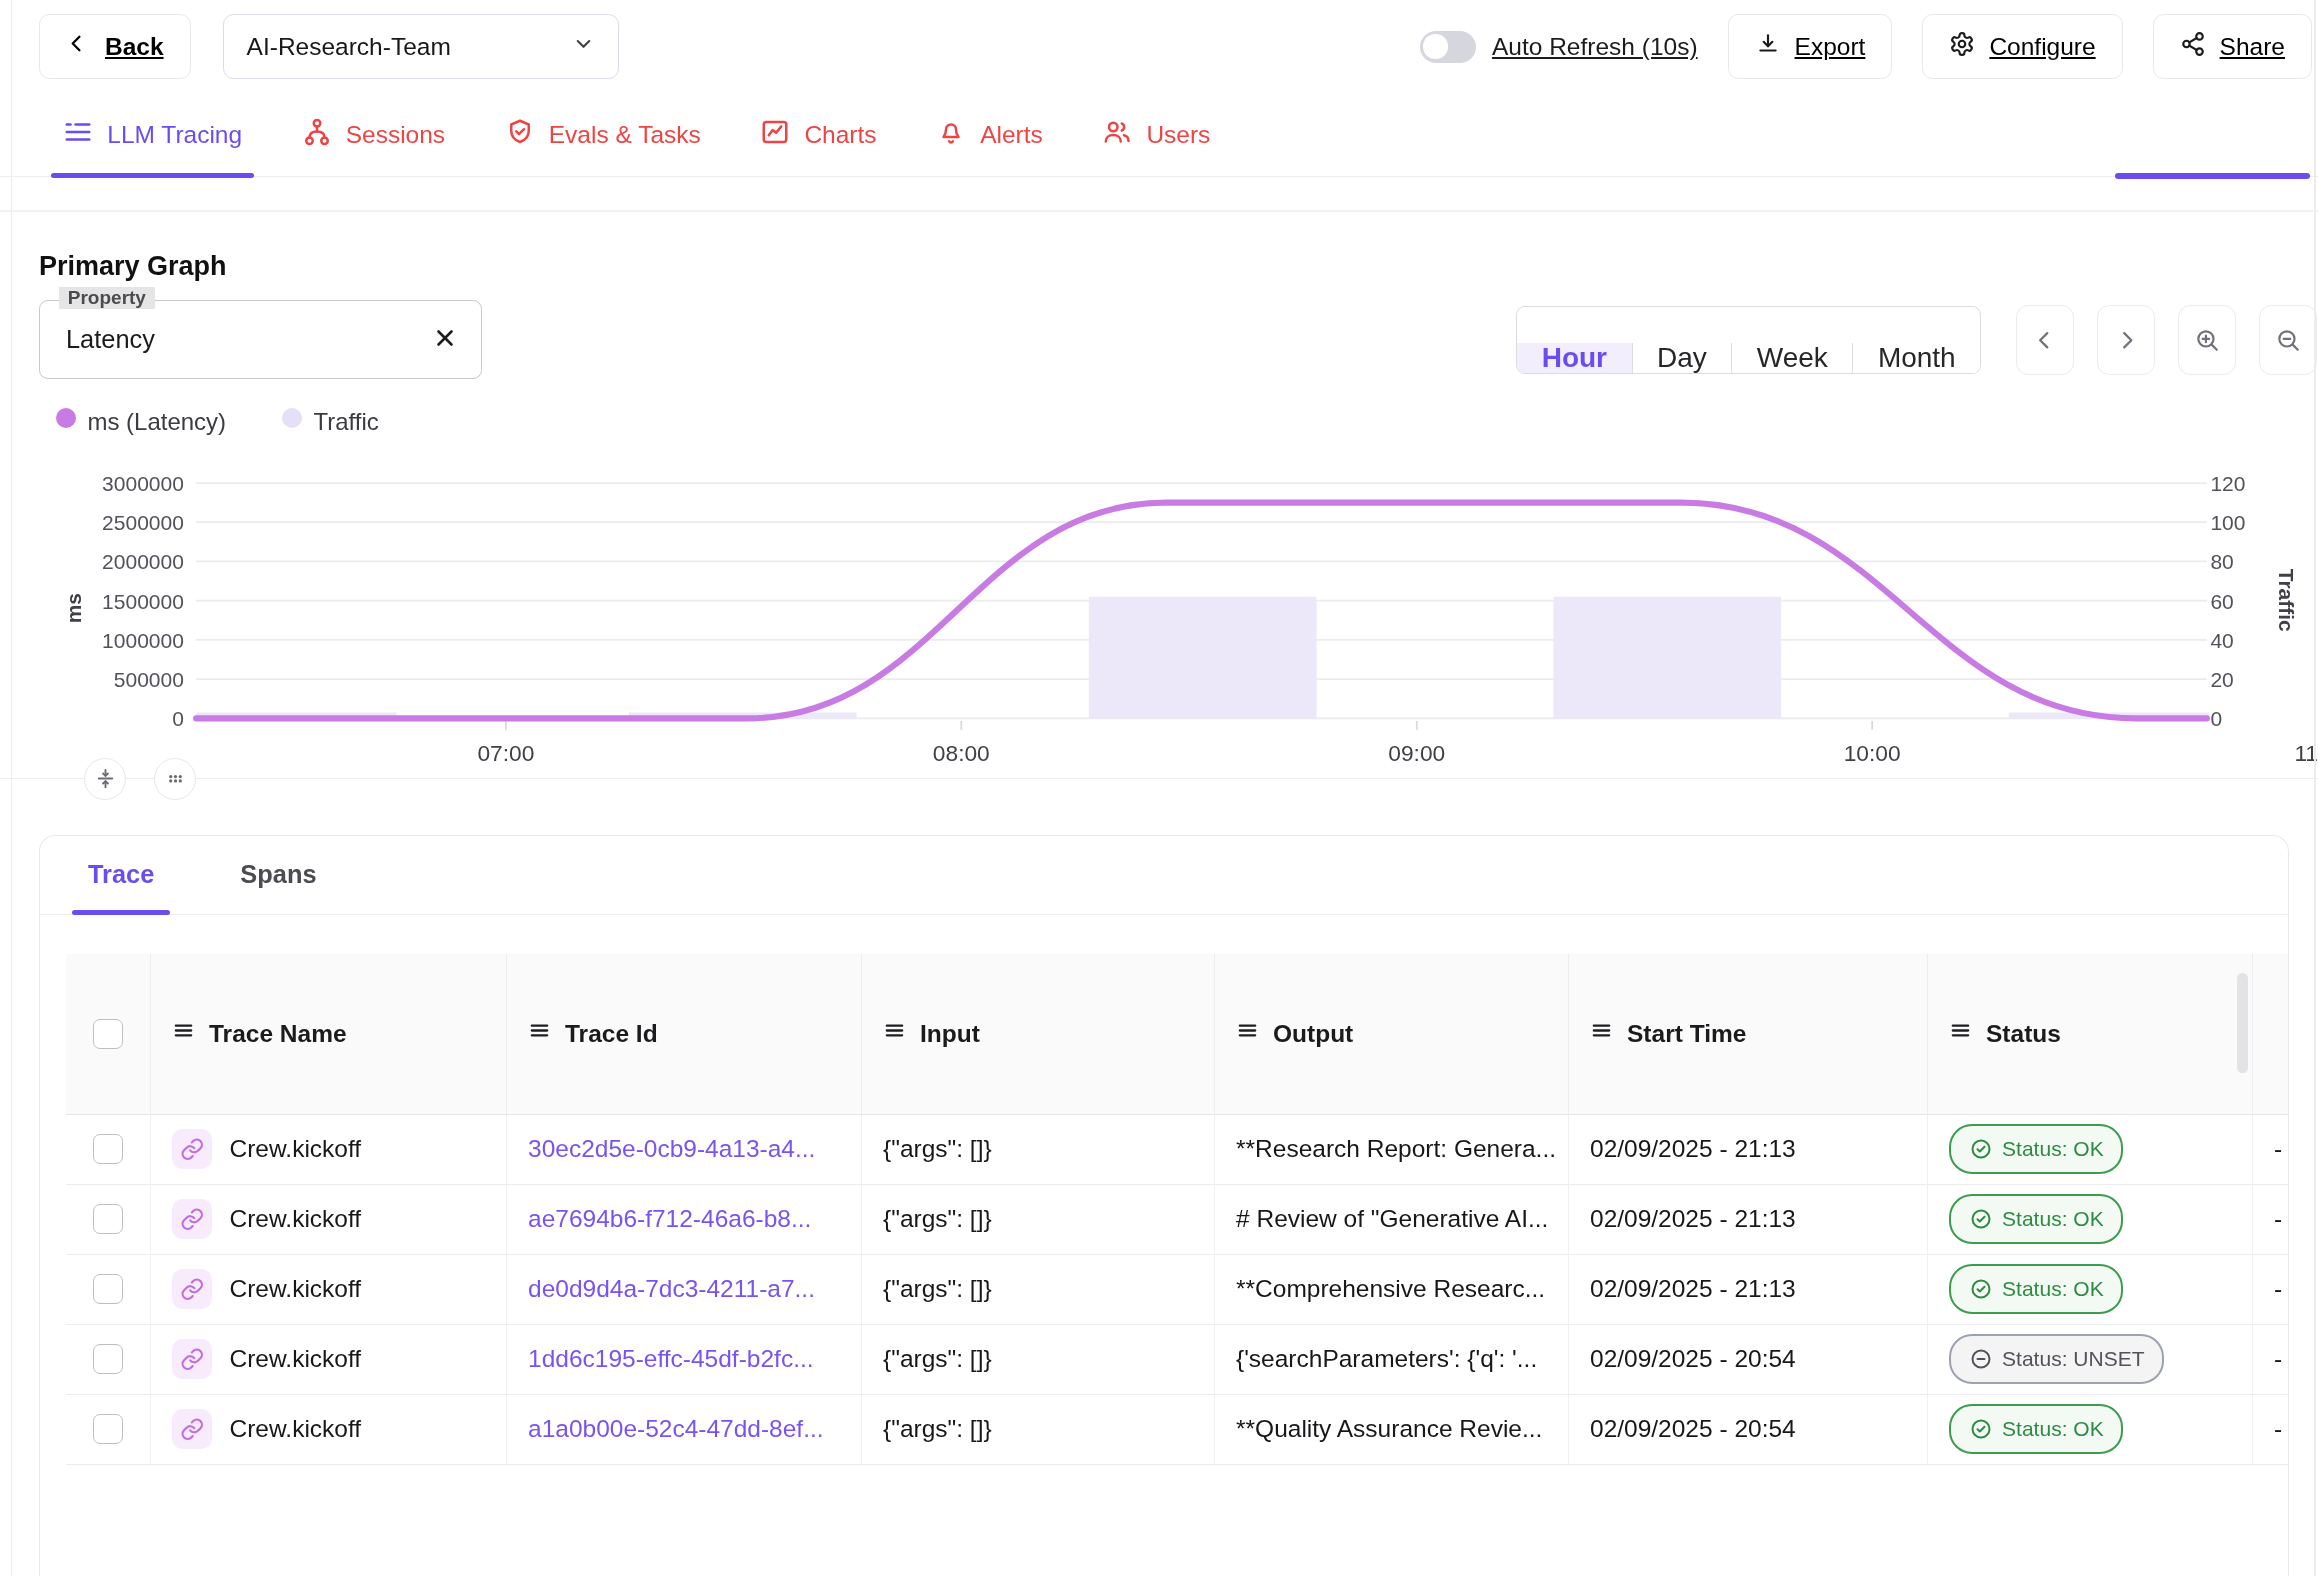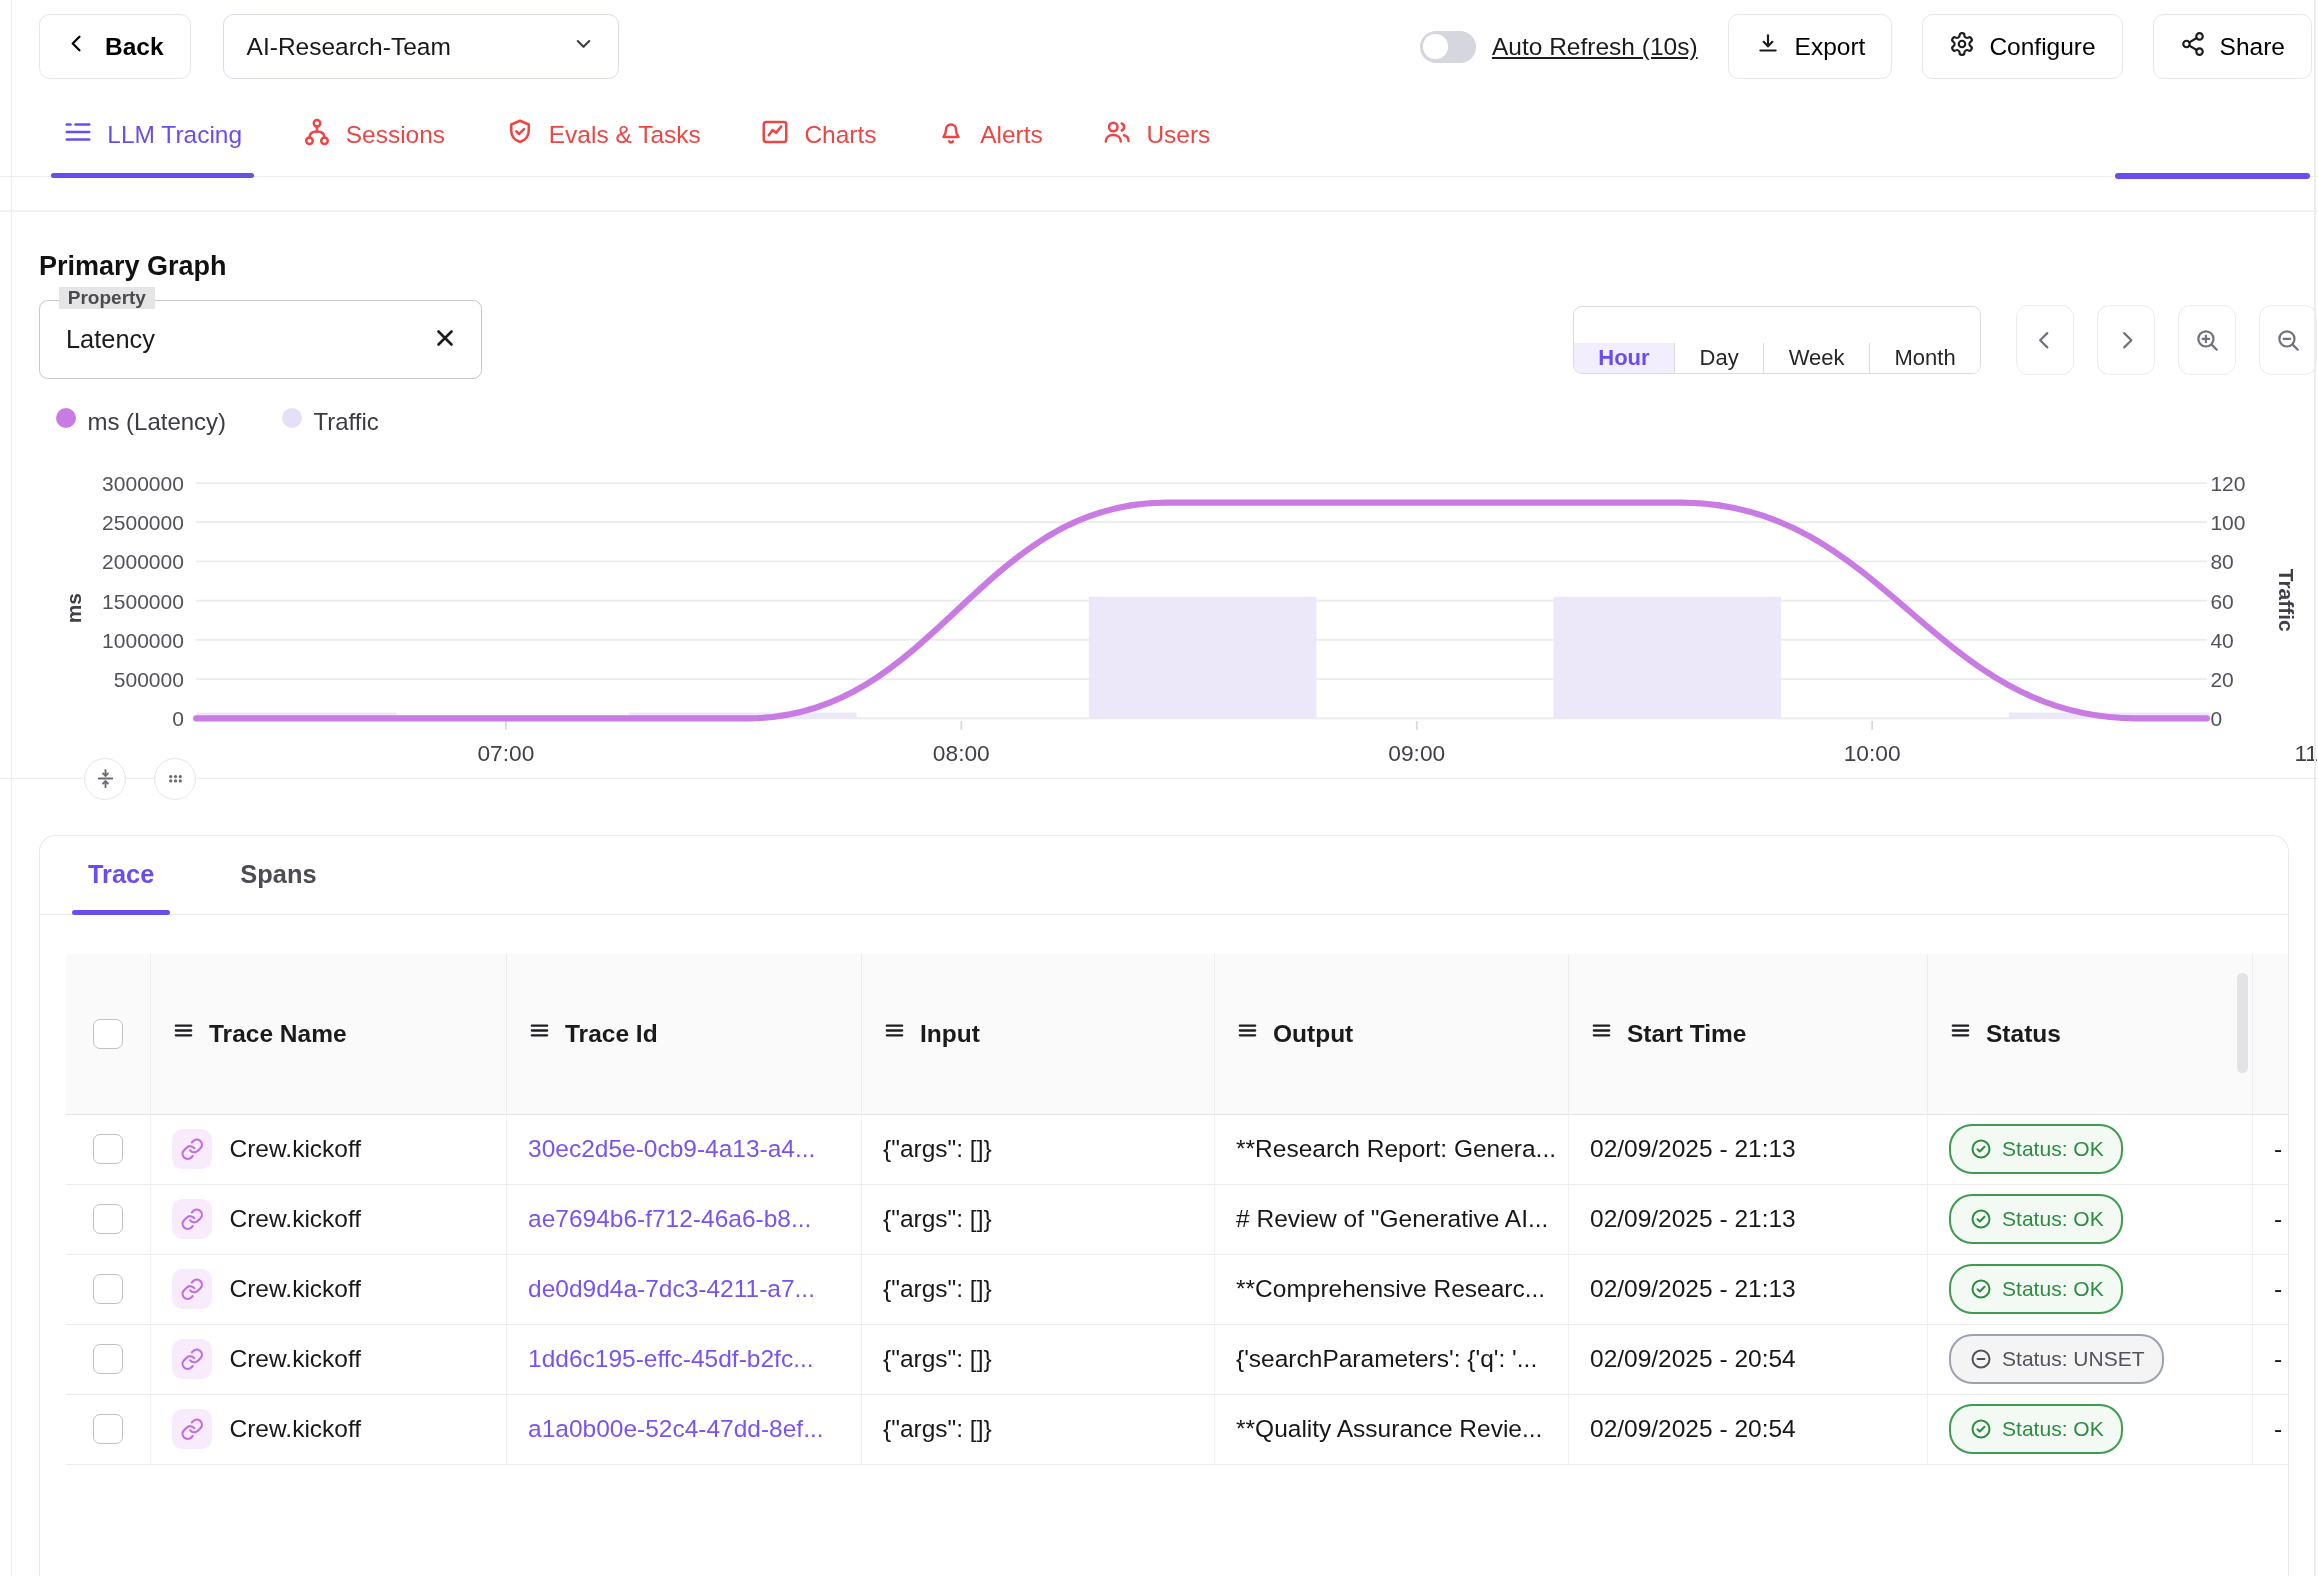--- a/index.html
+++ b/index.html
@@ -5,21 +5,21 @@
   * { margin:0; padding:0; box-sizing:border-box; }
   html,body { width:2319px; height:1576px; overflow:hidden; background:#fff;
     font-family:"Liberation Sans", sans-serif; color:#18181b; }
   .edge { position:absolute; top:0; bottom:0; width:1.8px; background:#ececec; z-index:50; }
   .edge.l { left:10.5px; } .edge.r { left:2314px; }
 
   
   .topbar { display:flex; align-items:center; justify-content:space-between; padding:14px 7px 14px 39px; }
   .tb-left { display:flex; align-items:center; gap:32px; }
   .btn { display:flex; align-items:center; gap:14px; height:65px; padding:0 26px;
-    background:#fff; border:1.8px solid #e7e7ea; border-radius:10.5px; font-size:24.5px; cursor:pointer; }
+    background:#fff; border:1.8px solid #e7e7ea; border-radius:10.5px; font-size:24.5px; cursor:pointer;text-decoration:underline; }
   .btn svg { flex:none; }
   .back-btn { font-weight:700; gap:16px; }
   .proj-select { width:396px; height:65px; border:1.8px solid #dcd9e8; border-radius:10.5px;
     display:flex; align-items:center; justify-content:space-between; padding:0 23px; font-size:24.5px; cursor:pointer; }
   .tb-right { display:flex; align-items:center; gap:30px; }
   .toggle-wrap { display:flex; align-items:center; gap:16px; font-size:24.5px; color:#1c1c1f;text-decoration:underline; }
   .toggle { width:56px; height:32px; border-radius:16px; background:#d6d6de; position:relative; cursor:pointer; }
   .toggle .knob { position:absolute; left:3.5px; top:3.5px; width:24.5px; height:24.5px; border-radius:50%; background:#fff; }
 
   
@@ -36,21 +36,21 @@
   
   .pg-title { margin:39px 0 0 39px; font-size:27px; font-weight:700; color:#111; }
   .controls { display:flex; align-items:center; justify-content:space-between; margin-top:17.5px; padding:0 1.8px 0 39px; height:81px; }
   .prop-field { position:relative; width:443px; height:79px; border:1.8px solid #c7c7cc; border-radius:8.8px;
     display:flex; align-items:center; padding:0 23px 0 26px; }
   .prop-label { position:absolute; top:-14px; left:19px; background:#e5e5e5; padding:0 8.8px;
     font-size:19px; font-weight:700; color:#4a4a4f; }
   .prop-value { flex:1; font-size:25.4px; color:#1b1b1e; }
   .rt-controls { display:flex; align-items:center; gap:35px; }
   .segmented { display:flex; border:1.8px solid #dcdcdf; border-radius:8.8px; overflow:hidden; height:68px; background:#fff; }
-  .seg-btn { padding:0 24.5px; display:flex; align-items:center; font-size:22px; color:#27272a;
+  .seg-btn { padding:0 24.5px; display:flex; align-items:center; font-size:28px; color:#27272a;
     background:#fff; border:none; border-left:1.8px solid #dcdcdf; cursor:pointer; font-family:inherit;margin-top:36px; }
   .seg-btn:first-child { border-left:none; }
   .seg-btn.active { background:#f2eefd; color:#6a4df0; font-weight:600; }
   .navgrp { display:flex; gap:23px; }
   .icon-btn { width:58px; height:70px; border:1.8px solid #ececef; border-radius:12.3px; background:#fff;
     display:flex; align-items:center; justify-content:center; color:#71717a; cursor:pointer; }
 
   .legend { display:flex; align-items:center; gap:56px; margin:28px 0 0 56px; }
   .leg-item { display:flex; align-items:flex-start; gap:11.4px; font-size:24px; color:#3b3b40; }
   .dot { width:20px; height:20px; border-radius:50%; }

